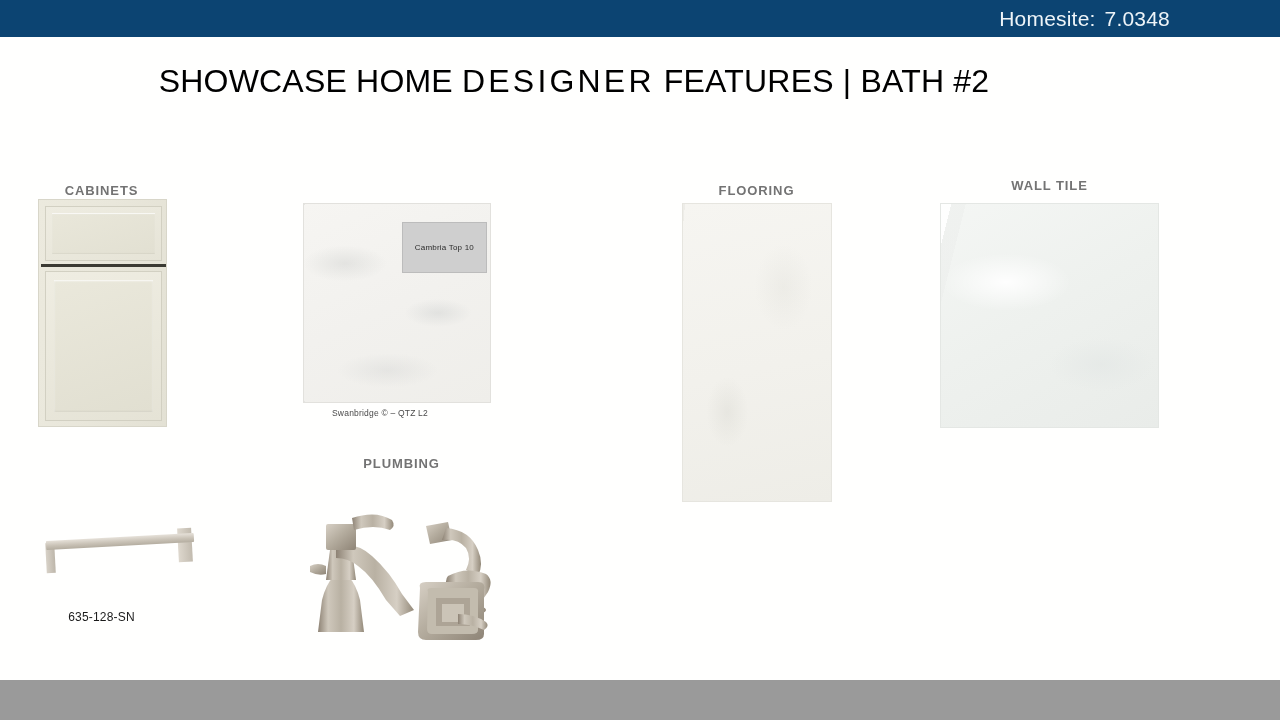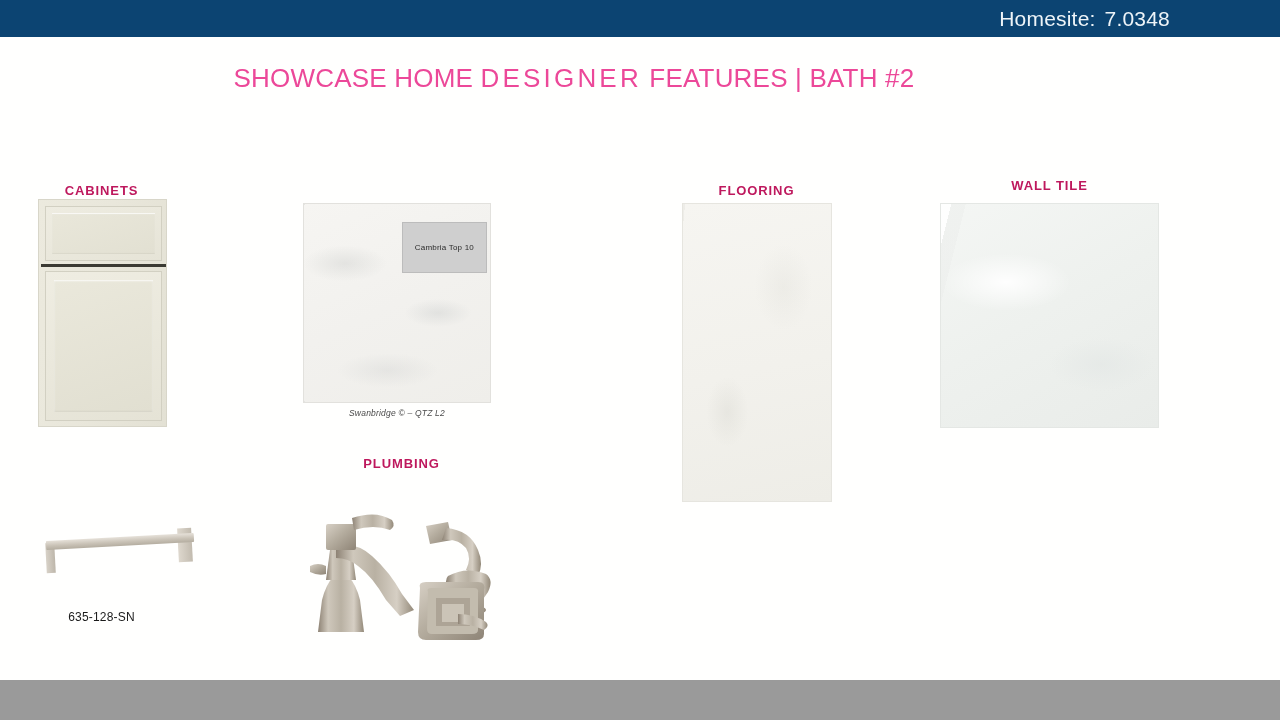--- a/index.html
+++ b/index.html
@@ -20,30 +20,30 @@
     position:absolute; right: 110px; top: 7px;
     color: #eef4f8; font-size: 21px; letter-spacing: .2px;
     white-space: nowrap;
   }
   .topbar-inner .hs-label { font-weight: 400; }
   .topbar-inner .hs-value { font-weight: 400; margin-left: 9px; }
 
   .slide-title {
     position: absolute; left: 0; top: 63px; width: 1148px;
     text-align: center;
-    font-size: 26px; color: #ec4899; font-weight: 400;
+    font-size: 32px; color: #000000; font-weight: 400;
     letter-spacing: .2px;
     white-space: nowrap;
   }
   .slide-title .sp { letter-spacing: 3.2px; }
 
   
   .lbl {
     position: absolute; text-align: center;
-    color: #be185d; font-weight: 700;
+    color: #737373; font-weight: 700;
     font-size: 13px; letter-spacing: .9px; line-height: 16px;
   }
 
   
   .swatch { position: absolute; overflow: hidden; }
 
   
   .cab-outer {
     left: 38px; top: 199px; width: 129px; height: 228px;
     background: linear-gradient(100deg,#eceade 0%,#e9e7db 45%,#e3e1d4 100%);
@@ -87,22 +87,22 @@
     border: 1px solid #e2e1dd;
   }
   .qtz-tag {
     position:absolute; right: 3px; top: 18px;
     background: #cfcfcf; color:#2b2b2b;
     font-size: 8px; letter-spacing:.2px;
     padding: 20px 12px; border: 1px solid #bcbcbc;
     white-space: nowrap;
   }
   .qtz-cap {
-    position:absolute; left: 303px; top: 408px; width: 188px;
-    text-align: center; font-size: 8.5px; color: #4a4a4a; letter-spacing: .2px; font-style: italic;
+    position:absolute; left: 286px; top: 408px; width: 188px;
+    text-align: center; font-size: 8.5px; color: #4a4a4a; letter-spacing: .2px;
   }
 
   
   .floor {
     left: 682px; top: 203px; width: 150px; height: 299px;
     background:
       linear-gradient(95deg, rgba(204,203,196,.20) 0 2px, transparent 2px 17px),
       radial-gradient(ellipse 30px 50px at 30% 70%, rgba(196,196,188,.22), transparent 70%),
       radial-gradient(ellipse 40px 60px at 68% 28%, rgba(200,200,192,.16), transparent 72%),
       linear-gradient(168deg,#f6f5f1 0%,#f2f1ec 55%,#eeede7 100%);

